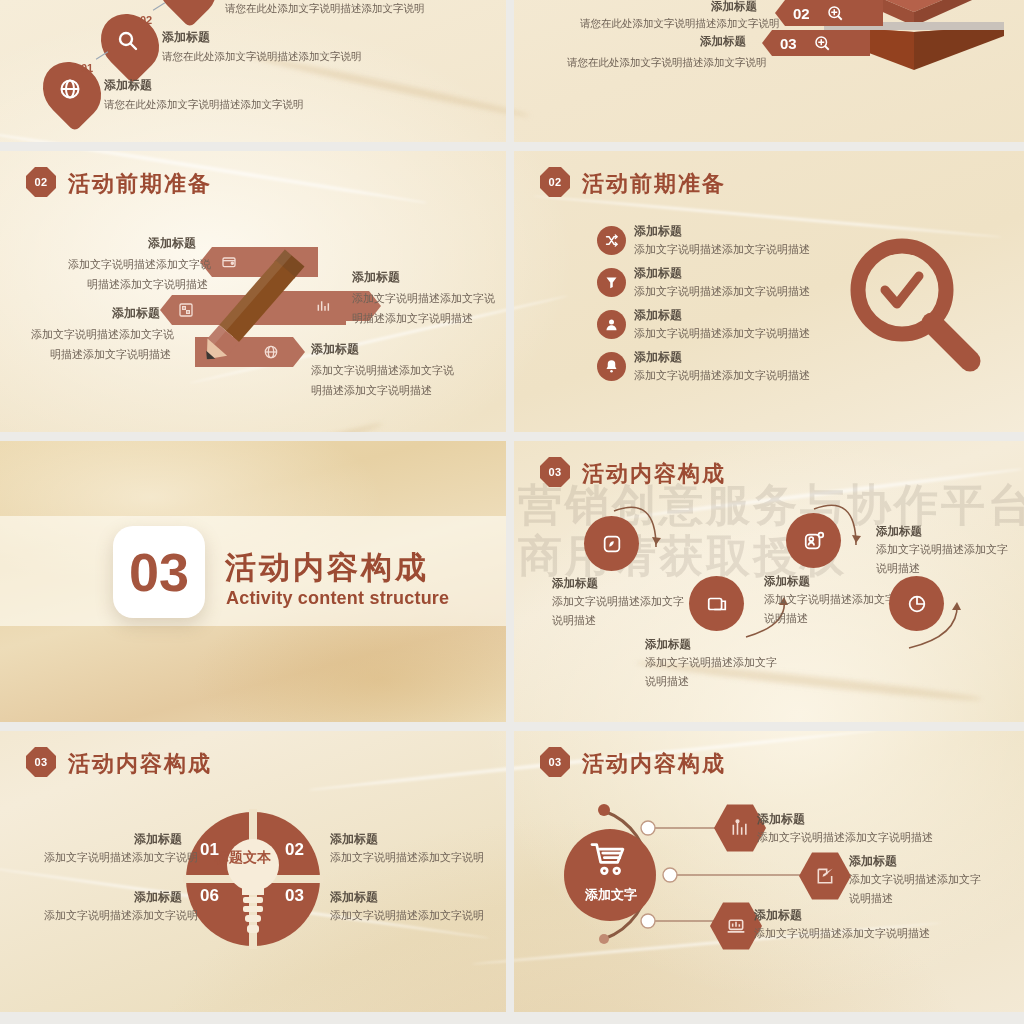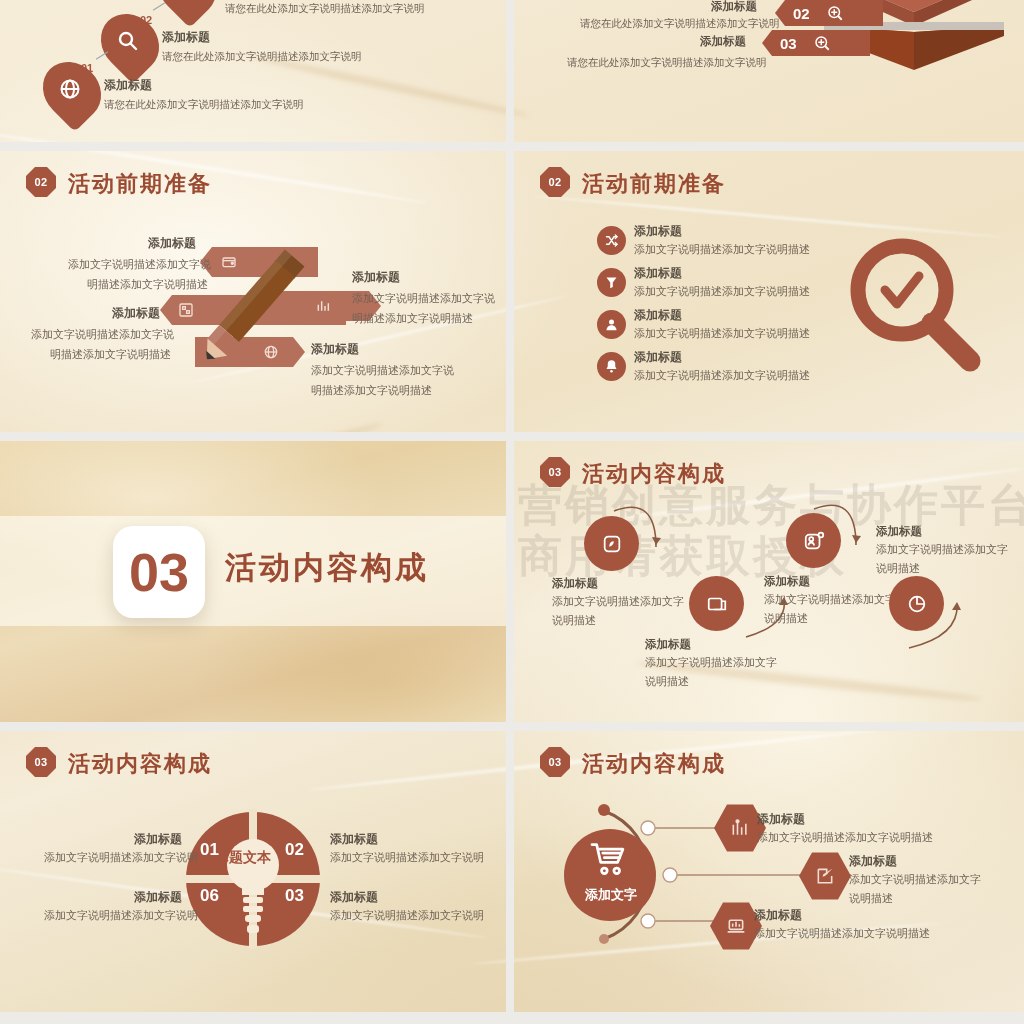--- a/index.html
+++ b/index.html
@@ -313,20 +313,21 @@
       <div class="vein" style="left:45%;top:82%;width:60%;height:3px;transform:rotate(5deg);"></div>
       <div class="vein" style="left:10%;top:45%;width:45%;height:3px;transform:rotate(14deg);"></div>
     </div>
 
     <div style="position:absolute;left:0;top:75px;width:100%;height:110px;background:rgba(255,253,246,.62);"></div>
 
     <div style="position:absolute;left:113px;top:85px;width:92px;height:92px;background:#fff;border-radius:20px;box-shadow:0 7px 18px rgba(120,90,60,.22);"></div>
     <div style="position:absolute;left:113px;top:85px;width:92px;height:92px;display:flex;align-items:center;justify-content:center;font-size:54px;font-weight:bold;color:#A5553E;">03</div>
 
     <div class="tx" style="left:225px;top:106px;font-size:31px;font-weight:bold;color:#9C4B33;letter-spacing:3px;">活动内容构成</div>
+    <div class="tx" style="left:226px;top:147px;font-size:18px;font-weight:bold;color:#9C4B33;letter-spacing:.2px;">Activity content structure</div>
   </div>
 
   <div class="slide" style="left:514px;top:441px;width:510px;height:281px;">
     <div class="badge" style="left:26px;top:16px;">03</div>
     <div class="stitle" style="left:68px;top:18px;font-size:22px;">活动内容构成</div>
 
     <div style="position:absolute;left:0;top:0;width:510px;height:281px;">
       <svg width="510" height="281" viewBox="0 0 510 281" fill="none">
         <path d="M100 70 q42 -16 42 36" stroke="#8a5a42" stroke-width="1.6"></path>
         <polygon points="142,104 138,96 147,97" fill="#8a5a42"></polygon>

